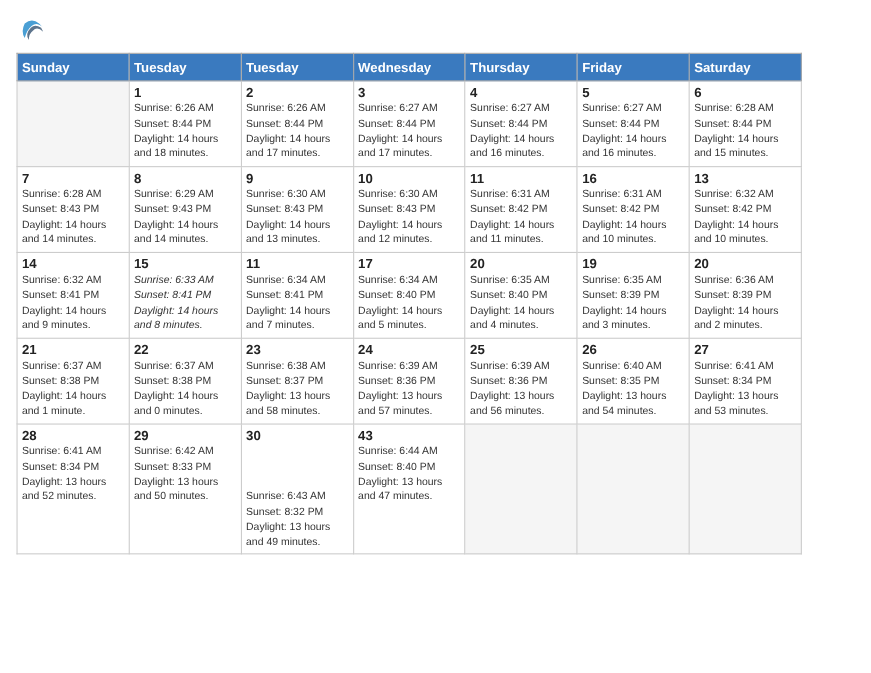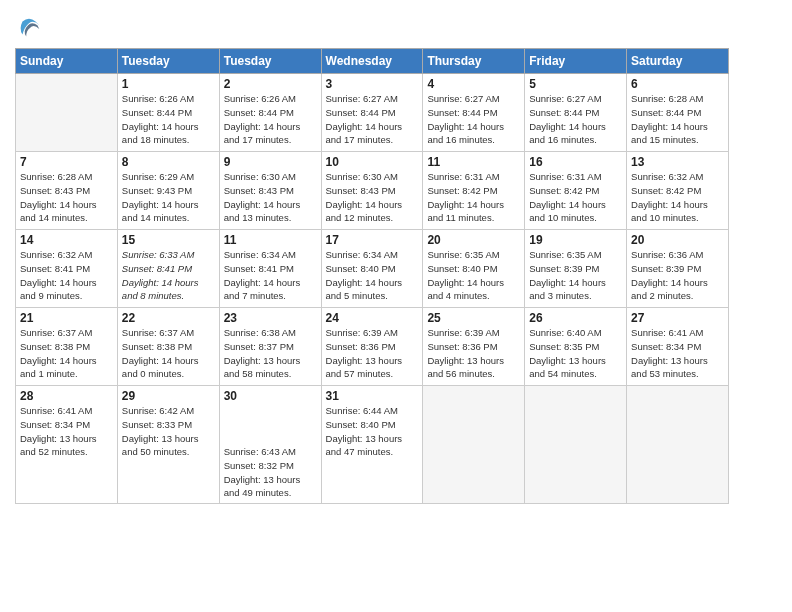--- a/index.html
+++ b/index.html
@@ -343,21 +343,21 @@
 and 50 minutes.</div>
           </td>
           <td>
             <span class="day-number">30</span>
             <div class="day-info" style="white-space: pre-line; margin-top: 42px;">Sunrise: 6:43 AM
 Sunset: 8:32 PM
 Daylight: 13 hours
 and 49 minutes.</div>
           </td>
           <td>
-            <span class="day-number">31</span>
+            <span class="day-number">43</span>
             <div class="day-info" style="white-space: pre-line;">Sunrise: 6:44 AM
 Sunset: 8:40 PM
 Daylight: 13 hours
 and 47 minutes.</div>
           </td>
           <td class="empty"></td>
           <td class="empty"></td>
           <td class="empty"></td>
         </tr>
       </tbody>

